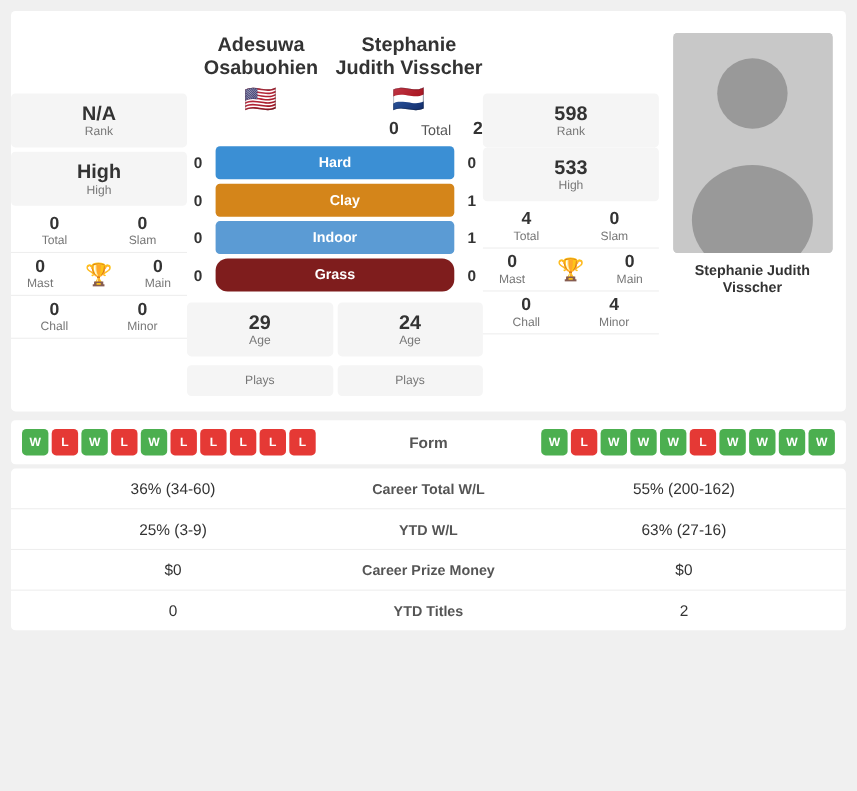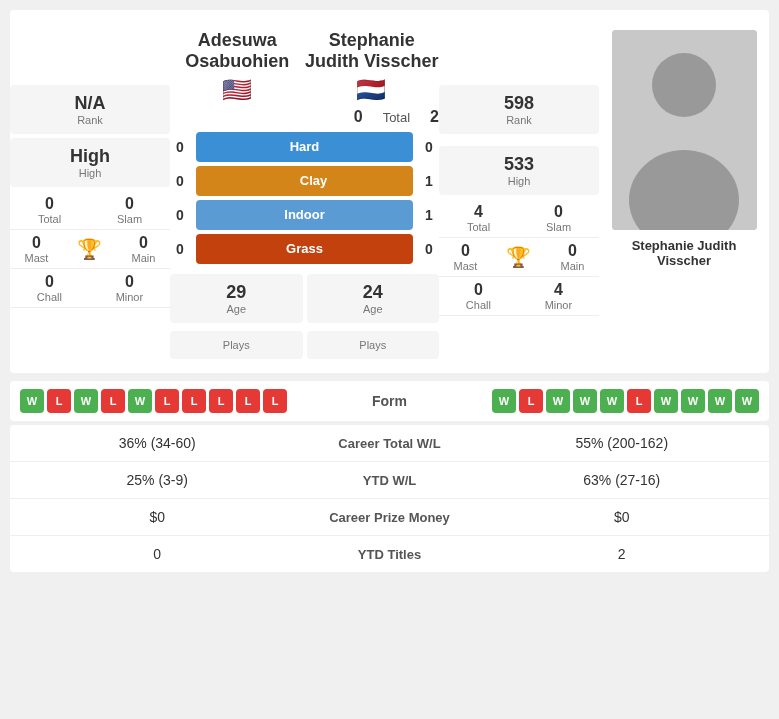--- a/index.html
+++ b/index.html
@@ -140,21 +140,21 @@
       font-size: 13px;
       cursor: pointer;
       text-align: center;
       line-height: 30px;
       margin: 0 6px;
     }
 
     .btn-hard { background: #3b8fd4; }
     .btn-clay { background: #d4851a; padding-left: 18px; }
     .btn-indoor { background: #5b9bd4; }
-    .btn-grass { background: #c2410c; }
+    .btn-grass { background: #7f1d1d; border-radius: 11px; }
 
     
     .info-box {
       background: #f5f5f5;
       border-radius: 4px;
       padding: 8px 12px;
       margin-bottom: 4px;
       text-align: center;
       min-width: 90px;
     }
@@ -397,21 +397,21 @@
         <div class="info-box" style="flex:1;">
           <div class="info-box-label">Plays</div>
         </div>
       </div>
     </div>
 
     <div class="player-stats">
 
       <div style="height:60px;"></div>
 
-      <div class="info-box" style="margin-bottom:12px;">
+      <div class="info-box" style="margin-bottom:0;">
         <div class="info-box-value">598</div>
         <div class="info-box-label">Rank</div>
       </div>
 
       <div class="info-box" style="margin-bottom:4px;">
         <div class="info-box-value">533</div>
         <div class="info-box-label">High</div>
       </div>
 
       <div class="stat-row">

